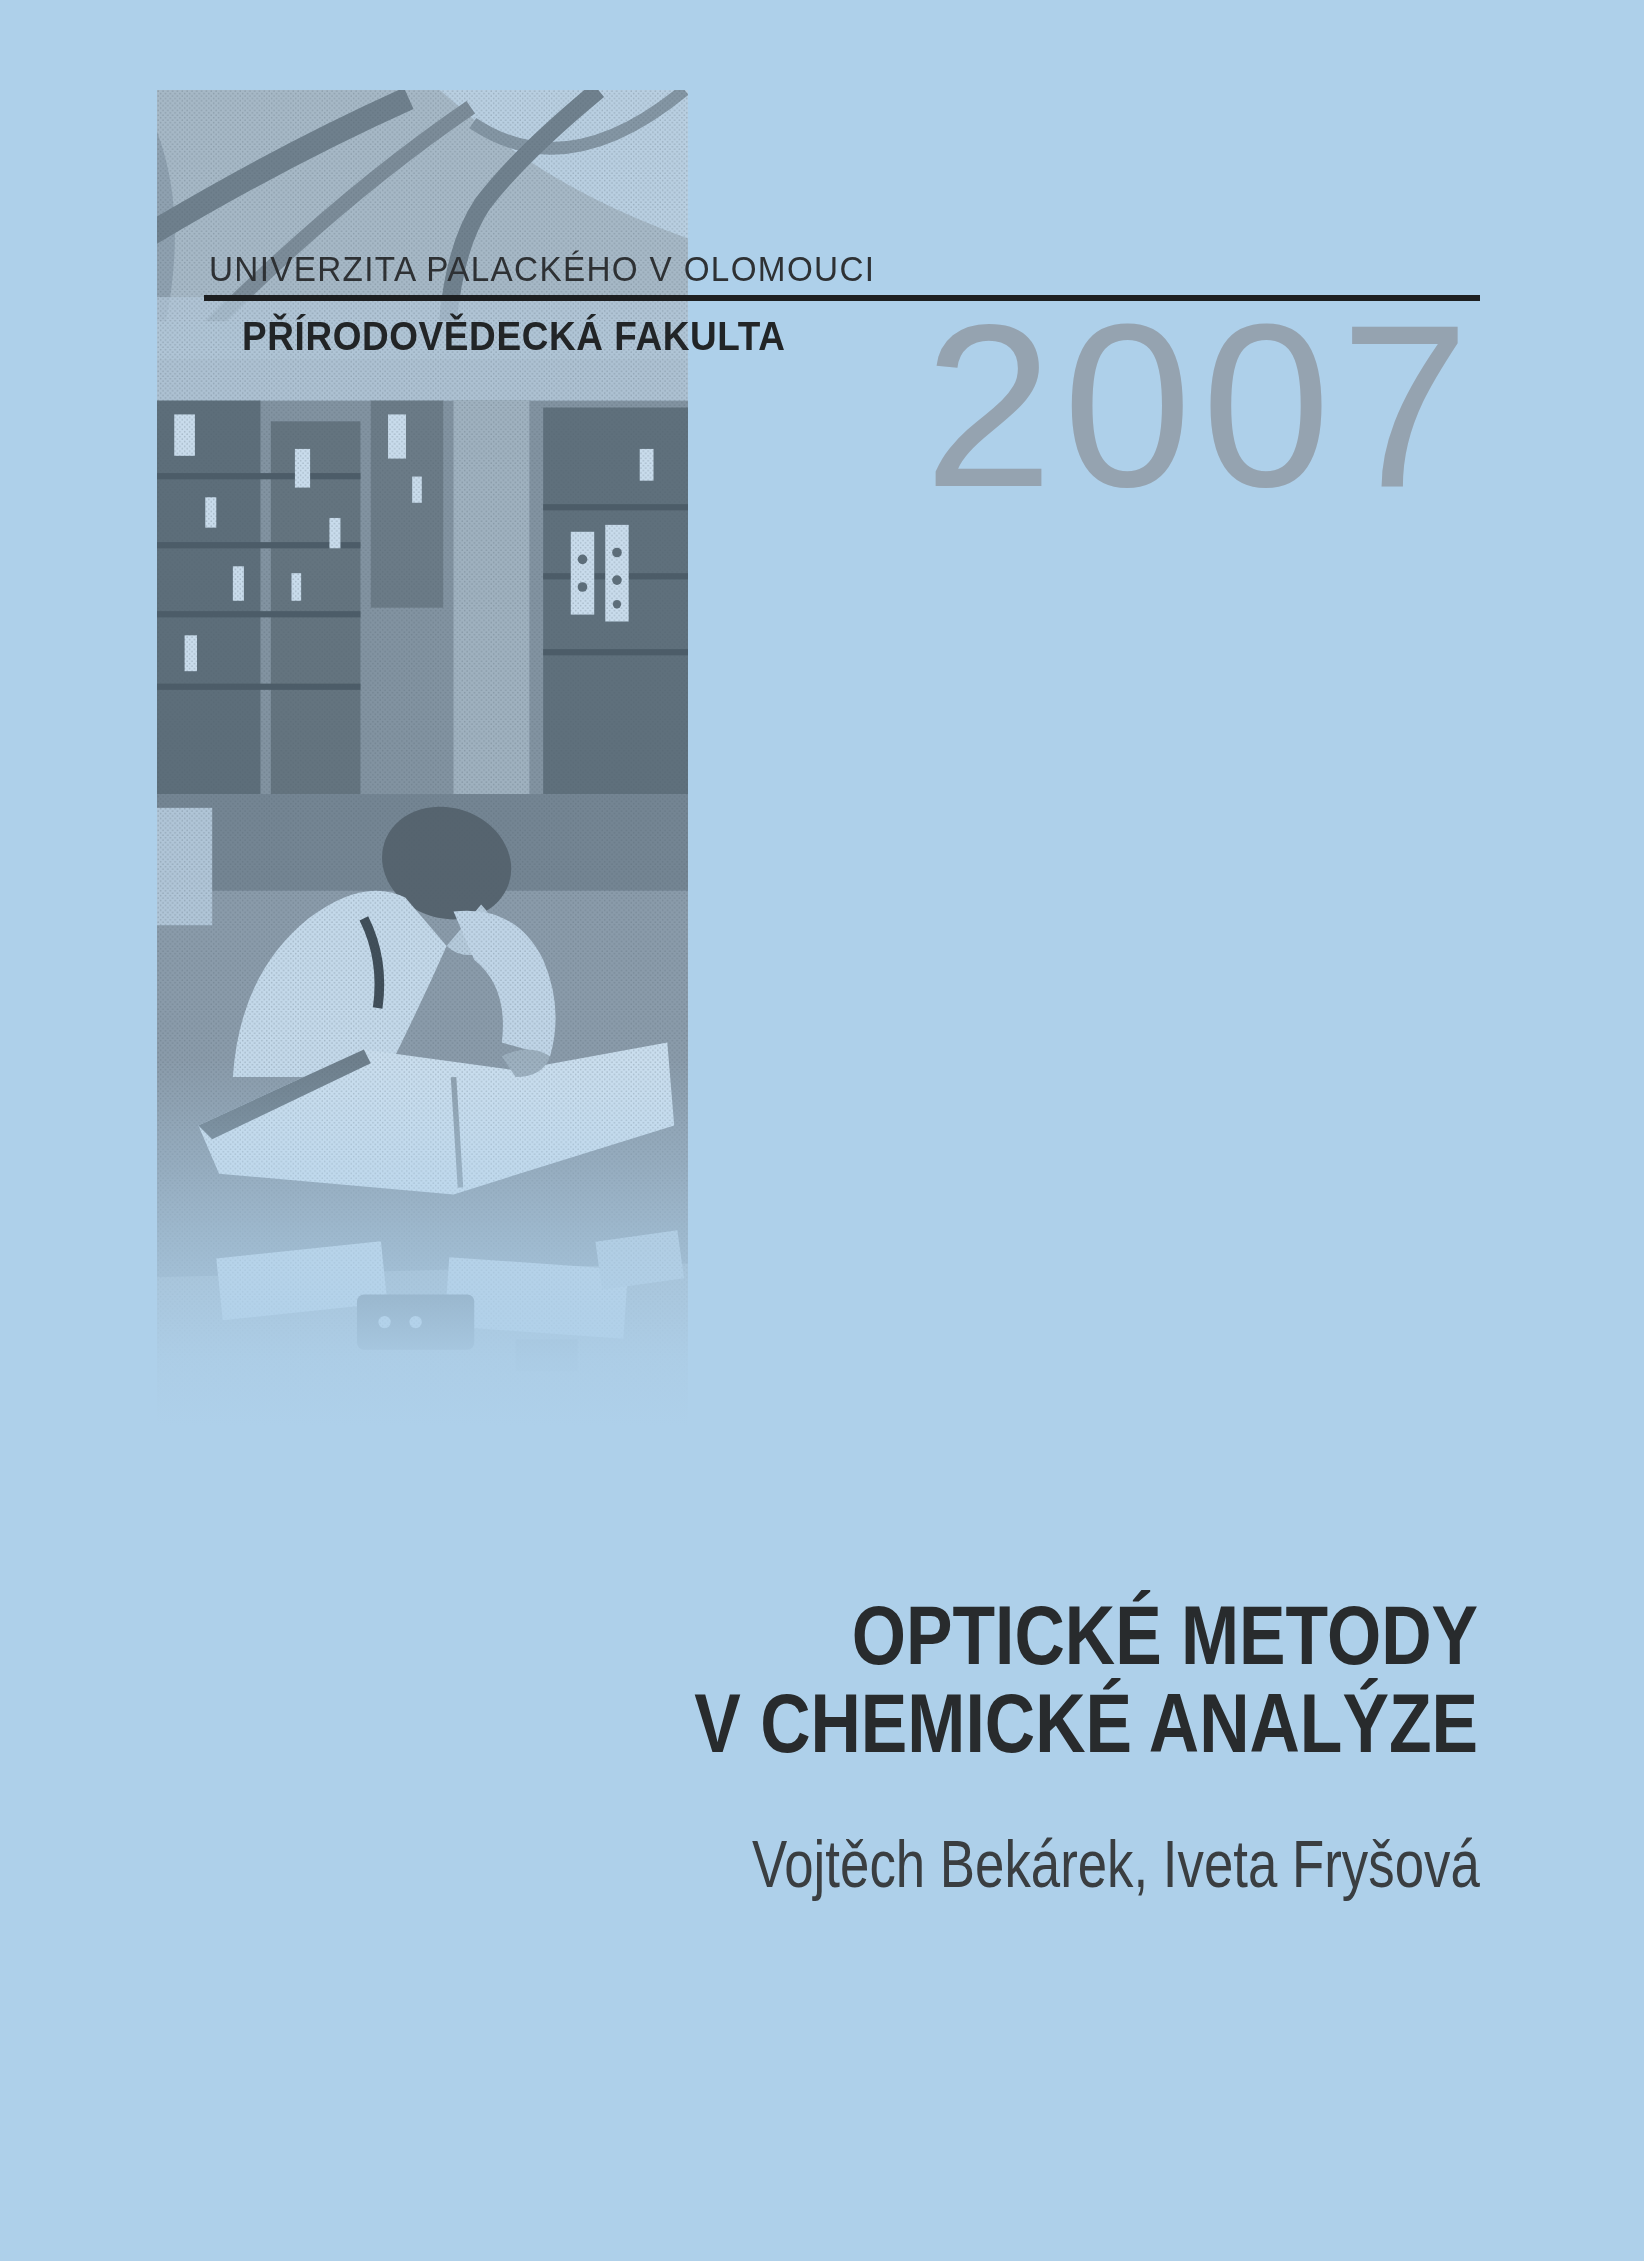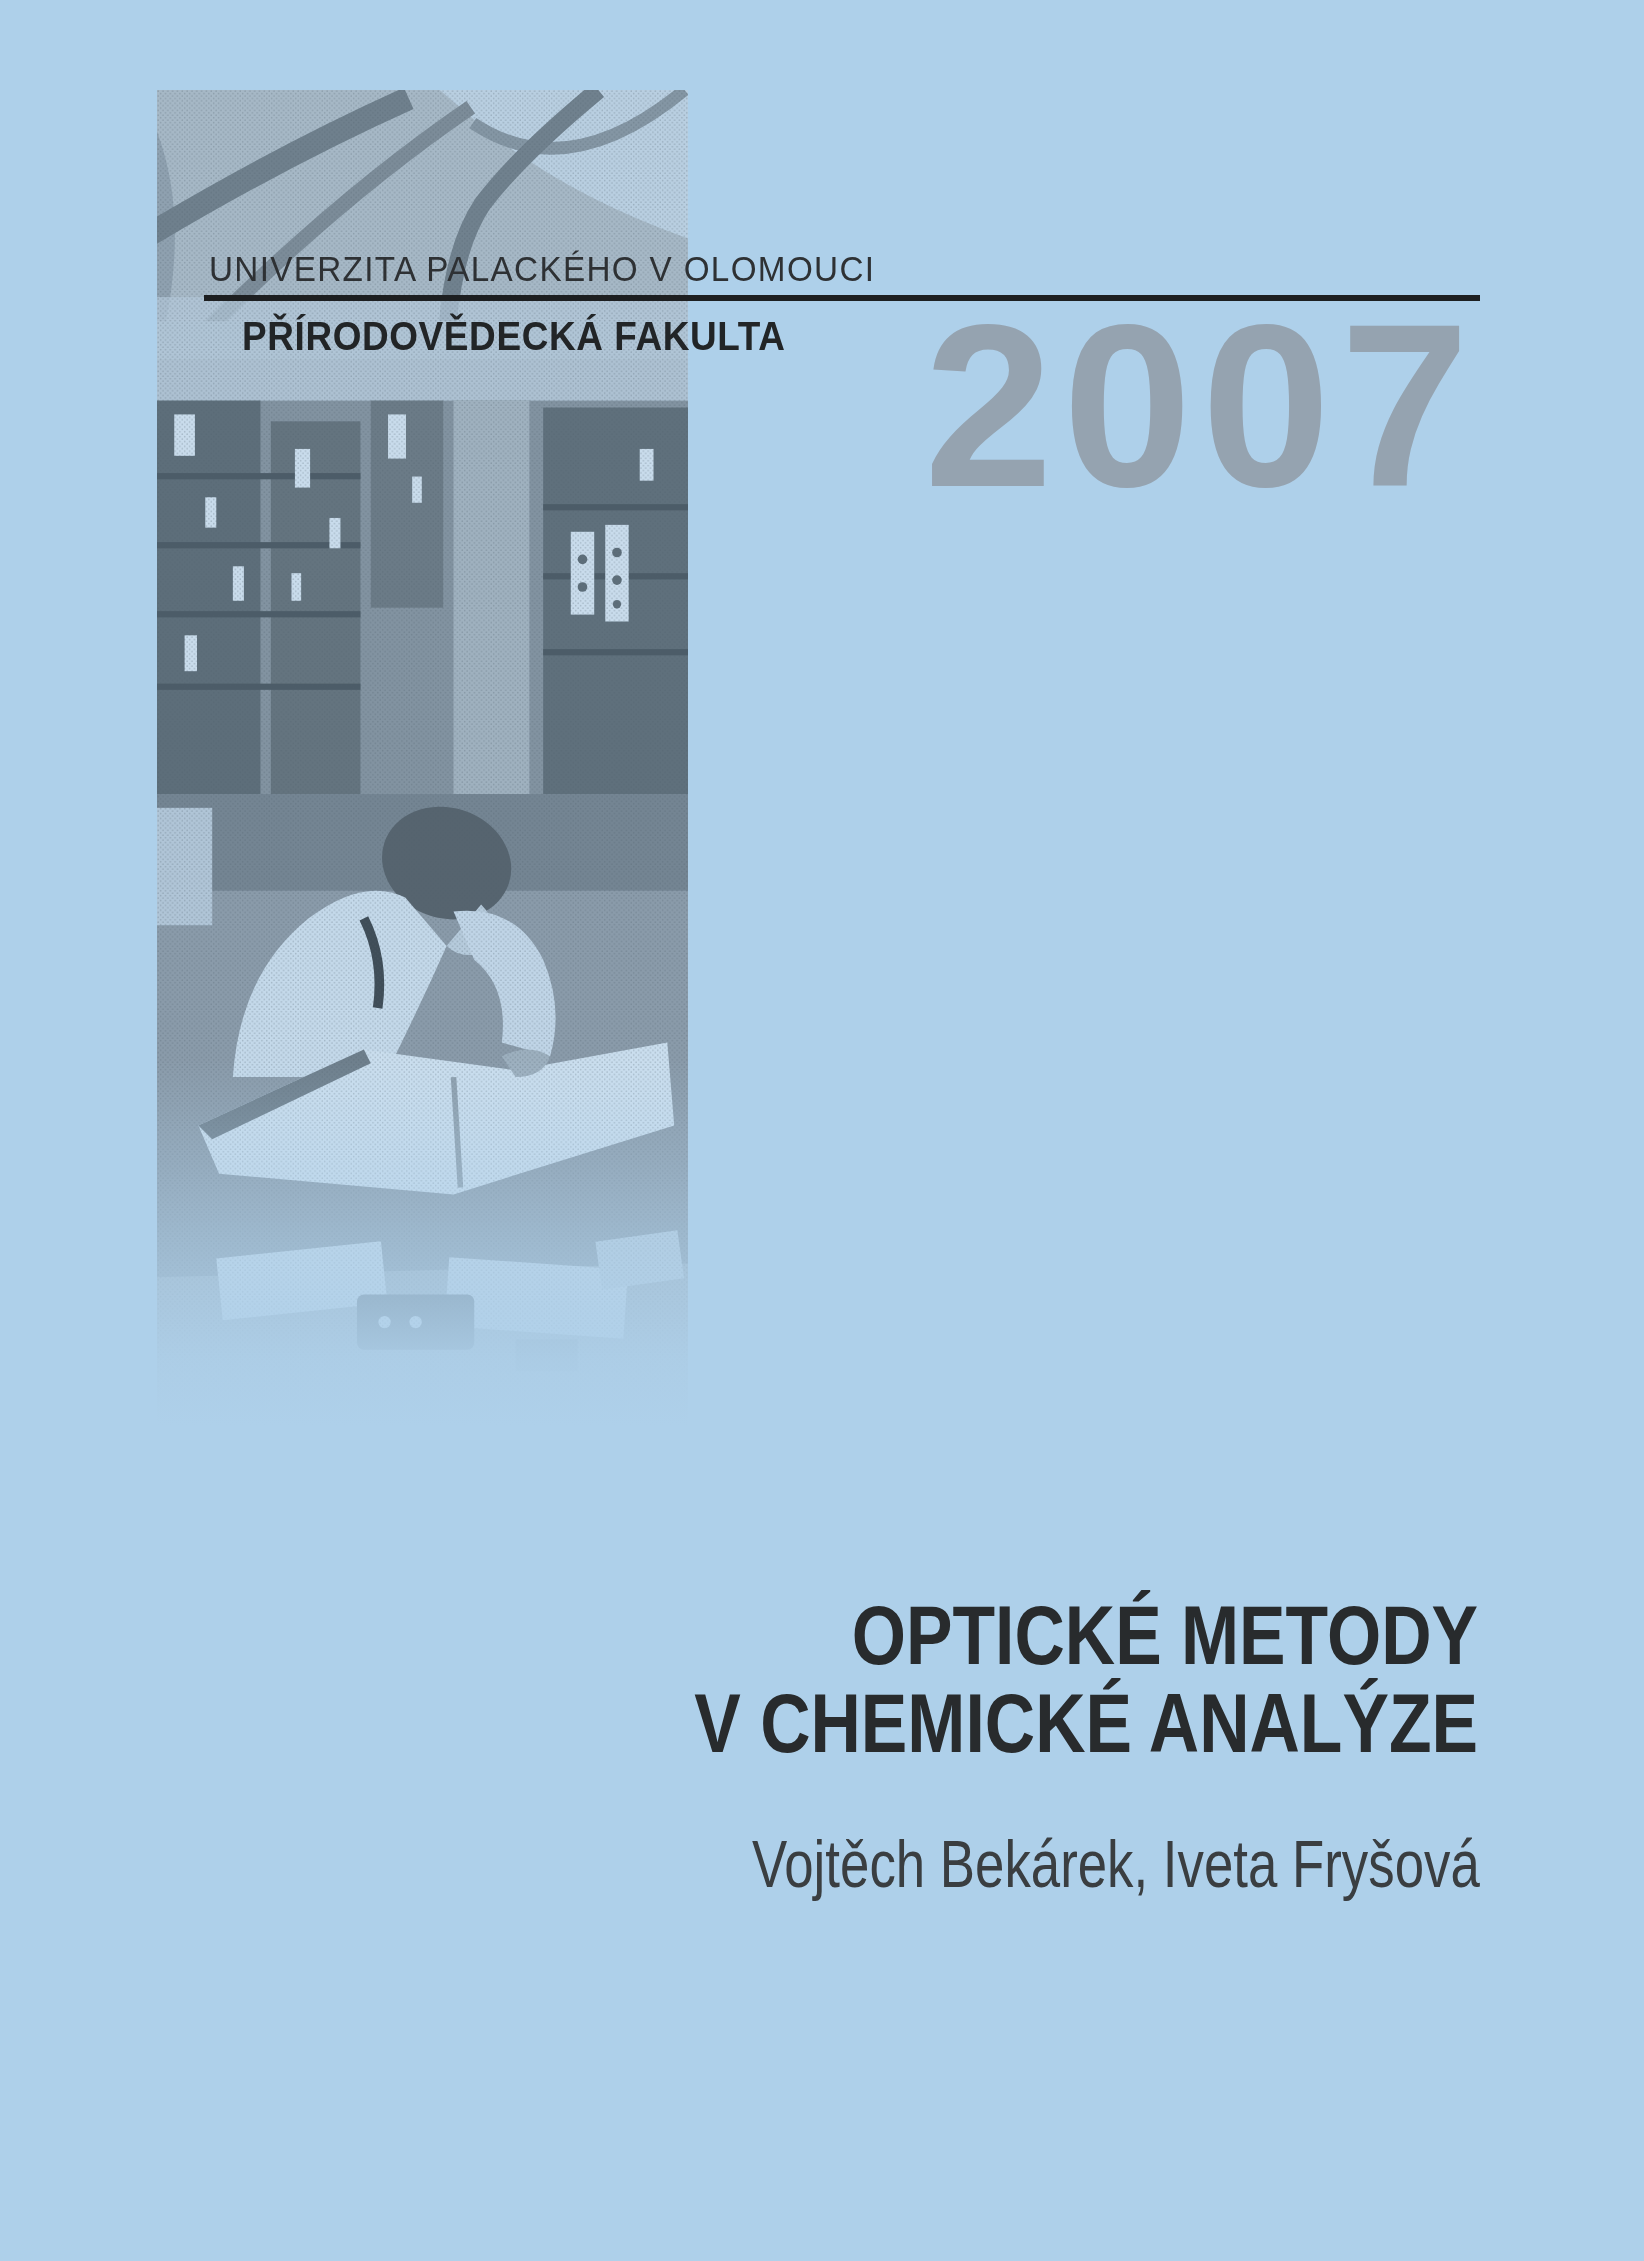--- a/index.html
+++ b/index.html
@@ -73,21 +73,21 @@
     transform: scaleX(0.90);
     transform-origin: 0 50%;
     white-space: nowrap;
   }
   .year {
     position: absolute;
     right: 165px;
     top: 290px;
     font-size: 232px;
     line-height: 232px;
-    font-weight: 700;
+    font-weight: 400;
     letter-spacing: 9.7px;
     color: #95a3b0;
     white-space: nowrap;
   }
   
   .title-block {
     position: absolute;
     right: 166px;
     top: 1592px;
     text-align: right;

